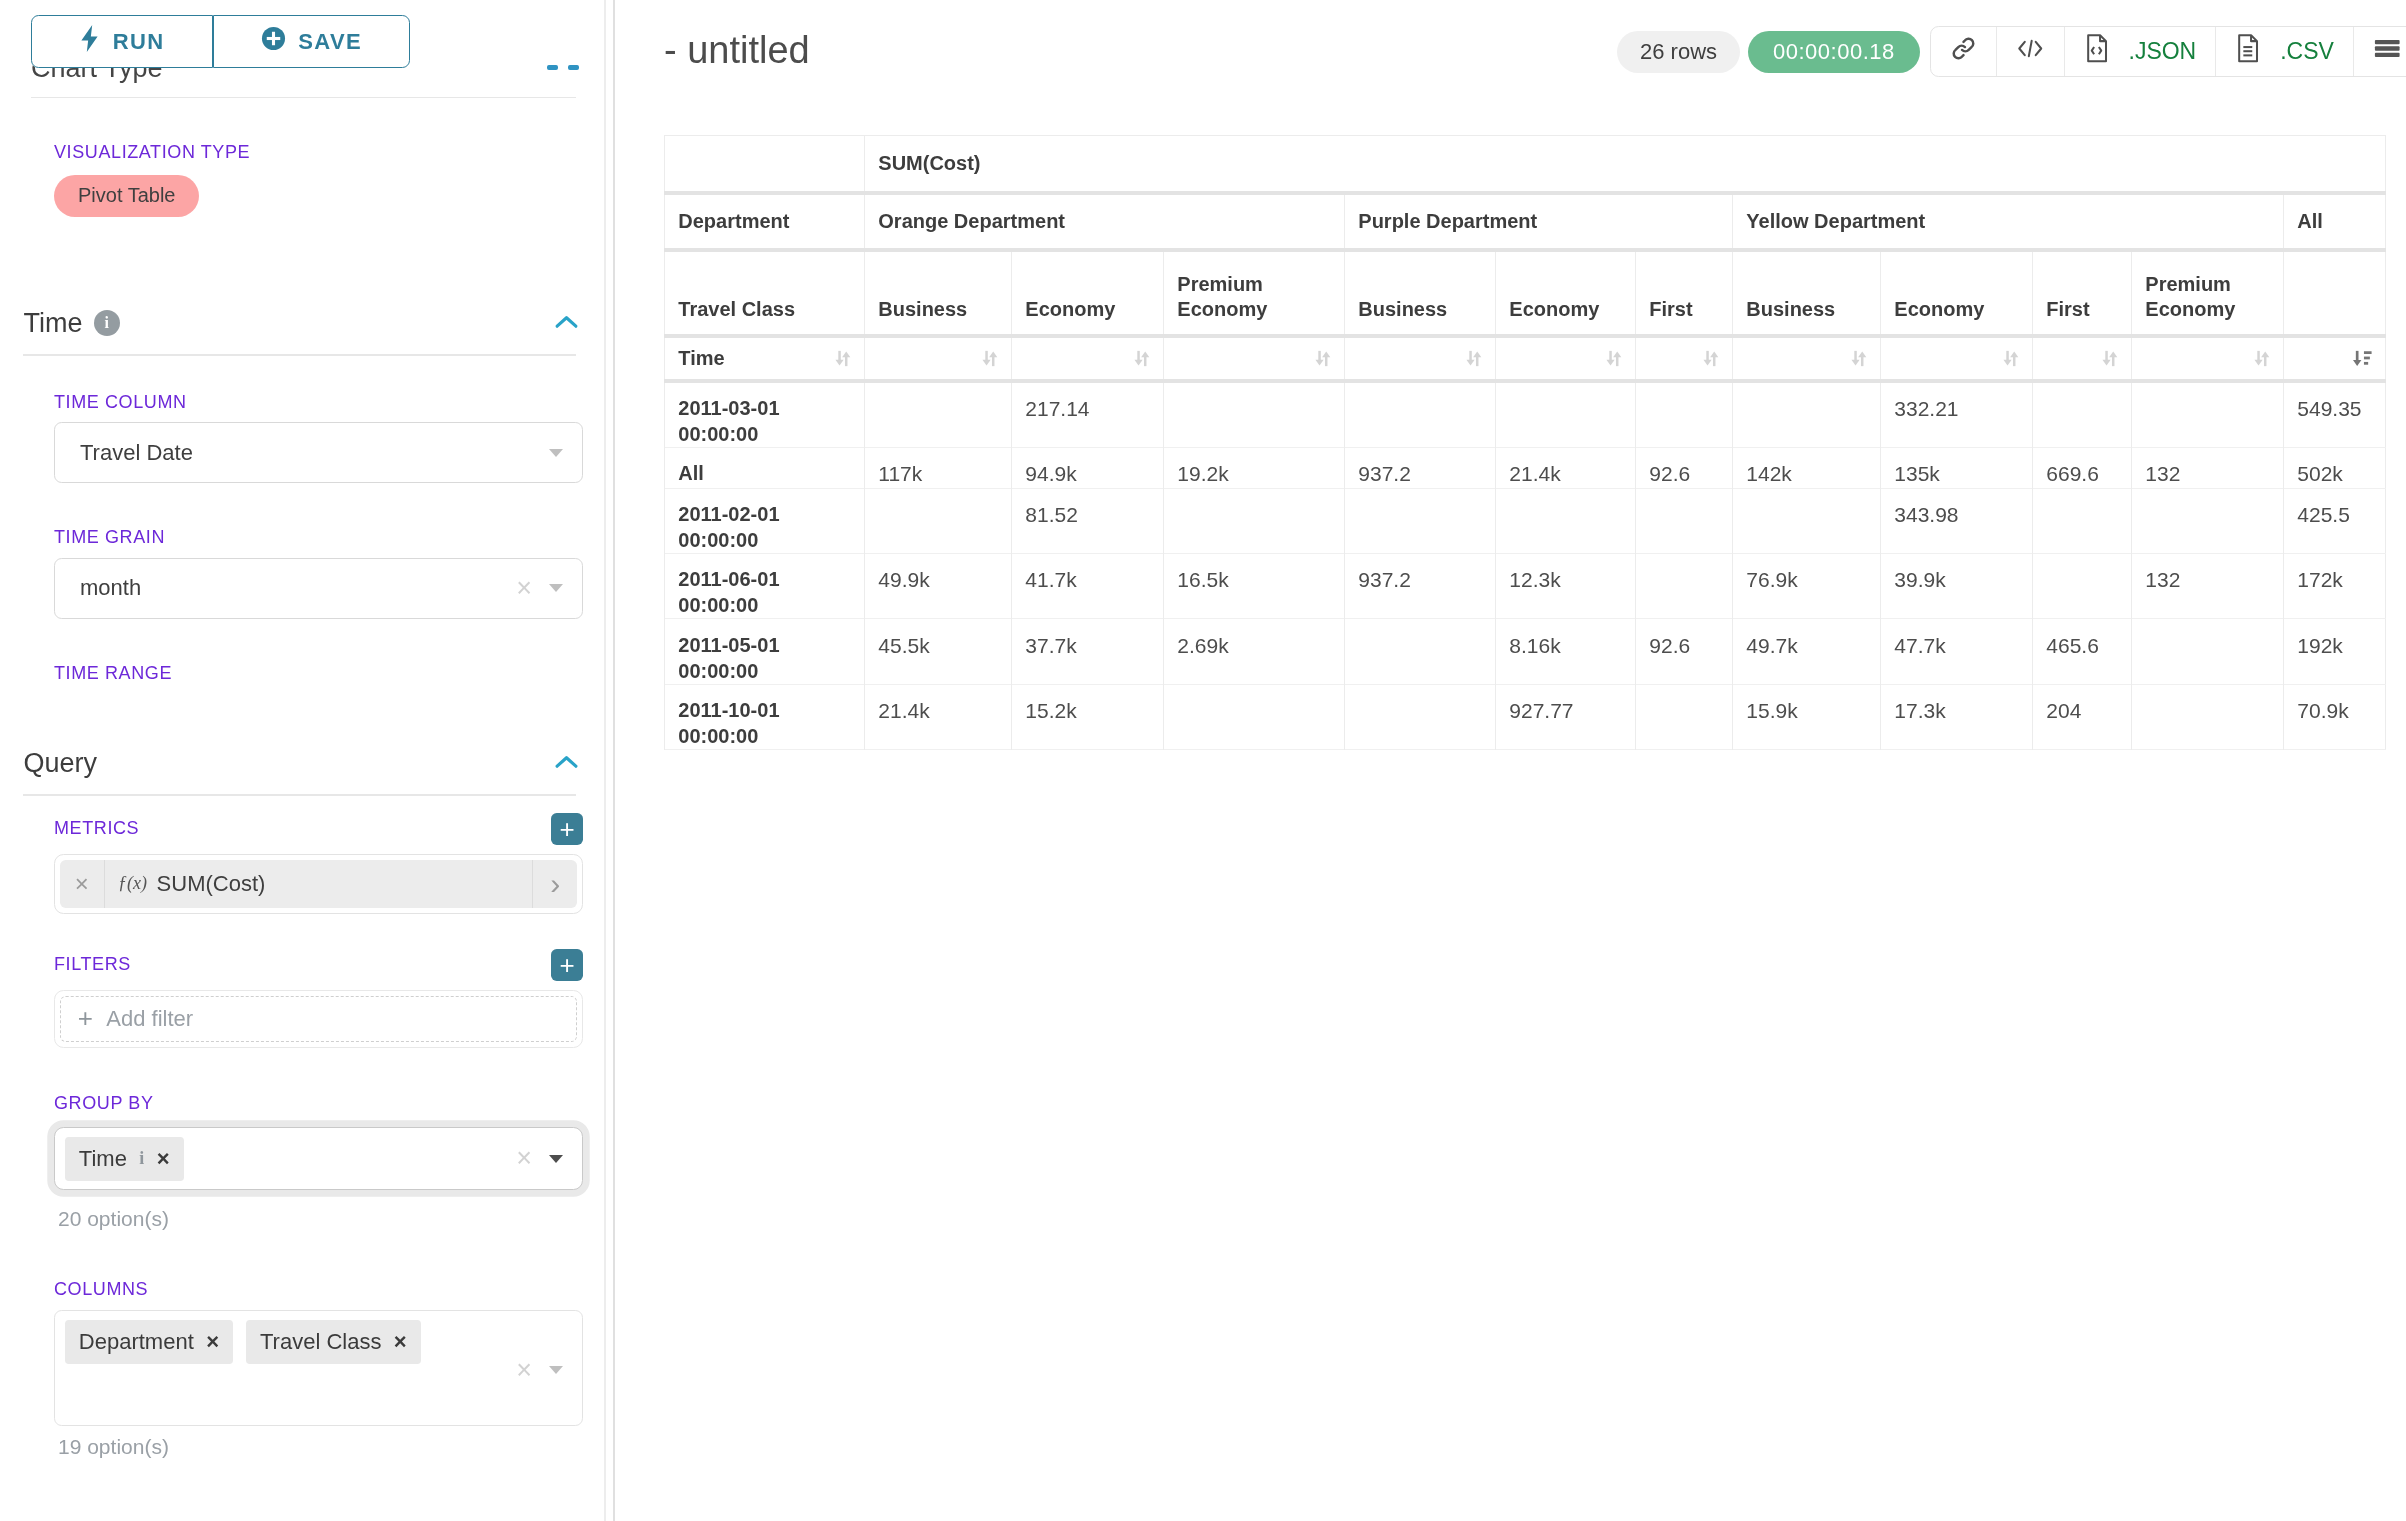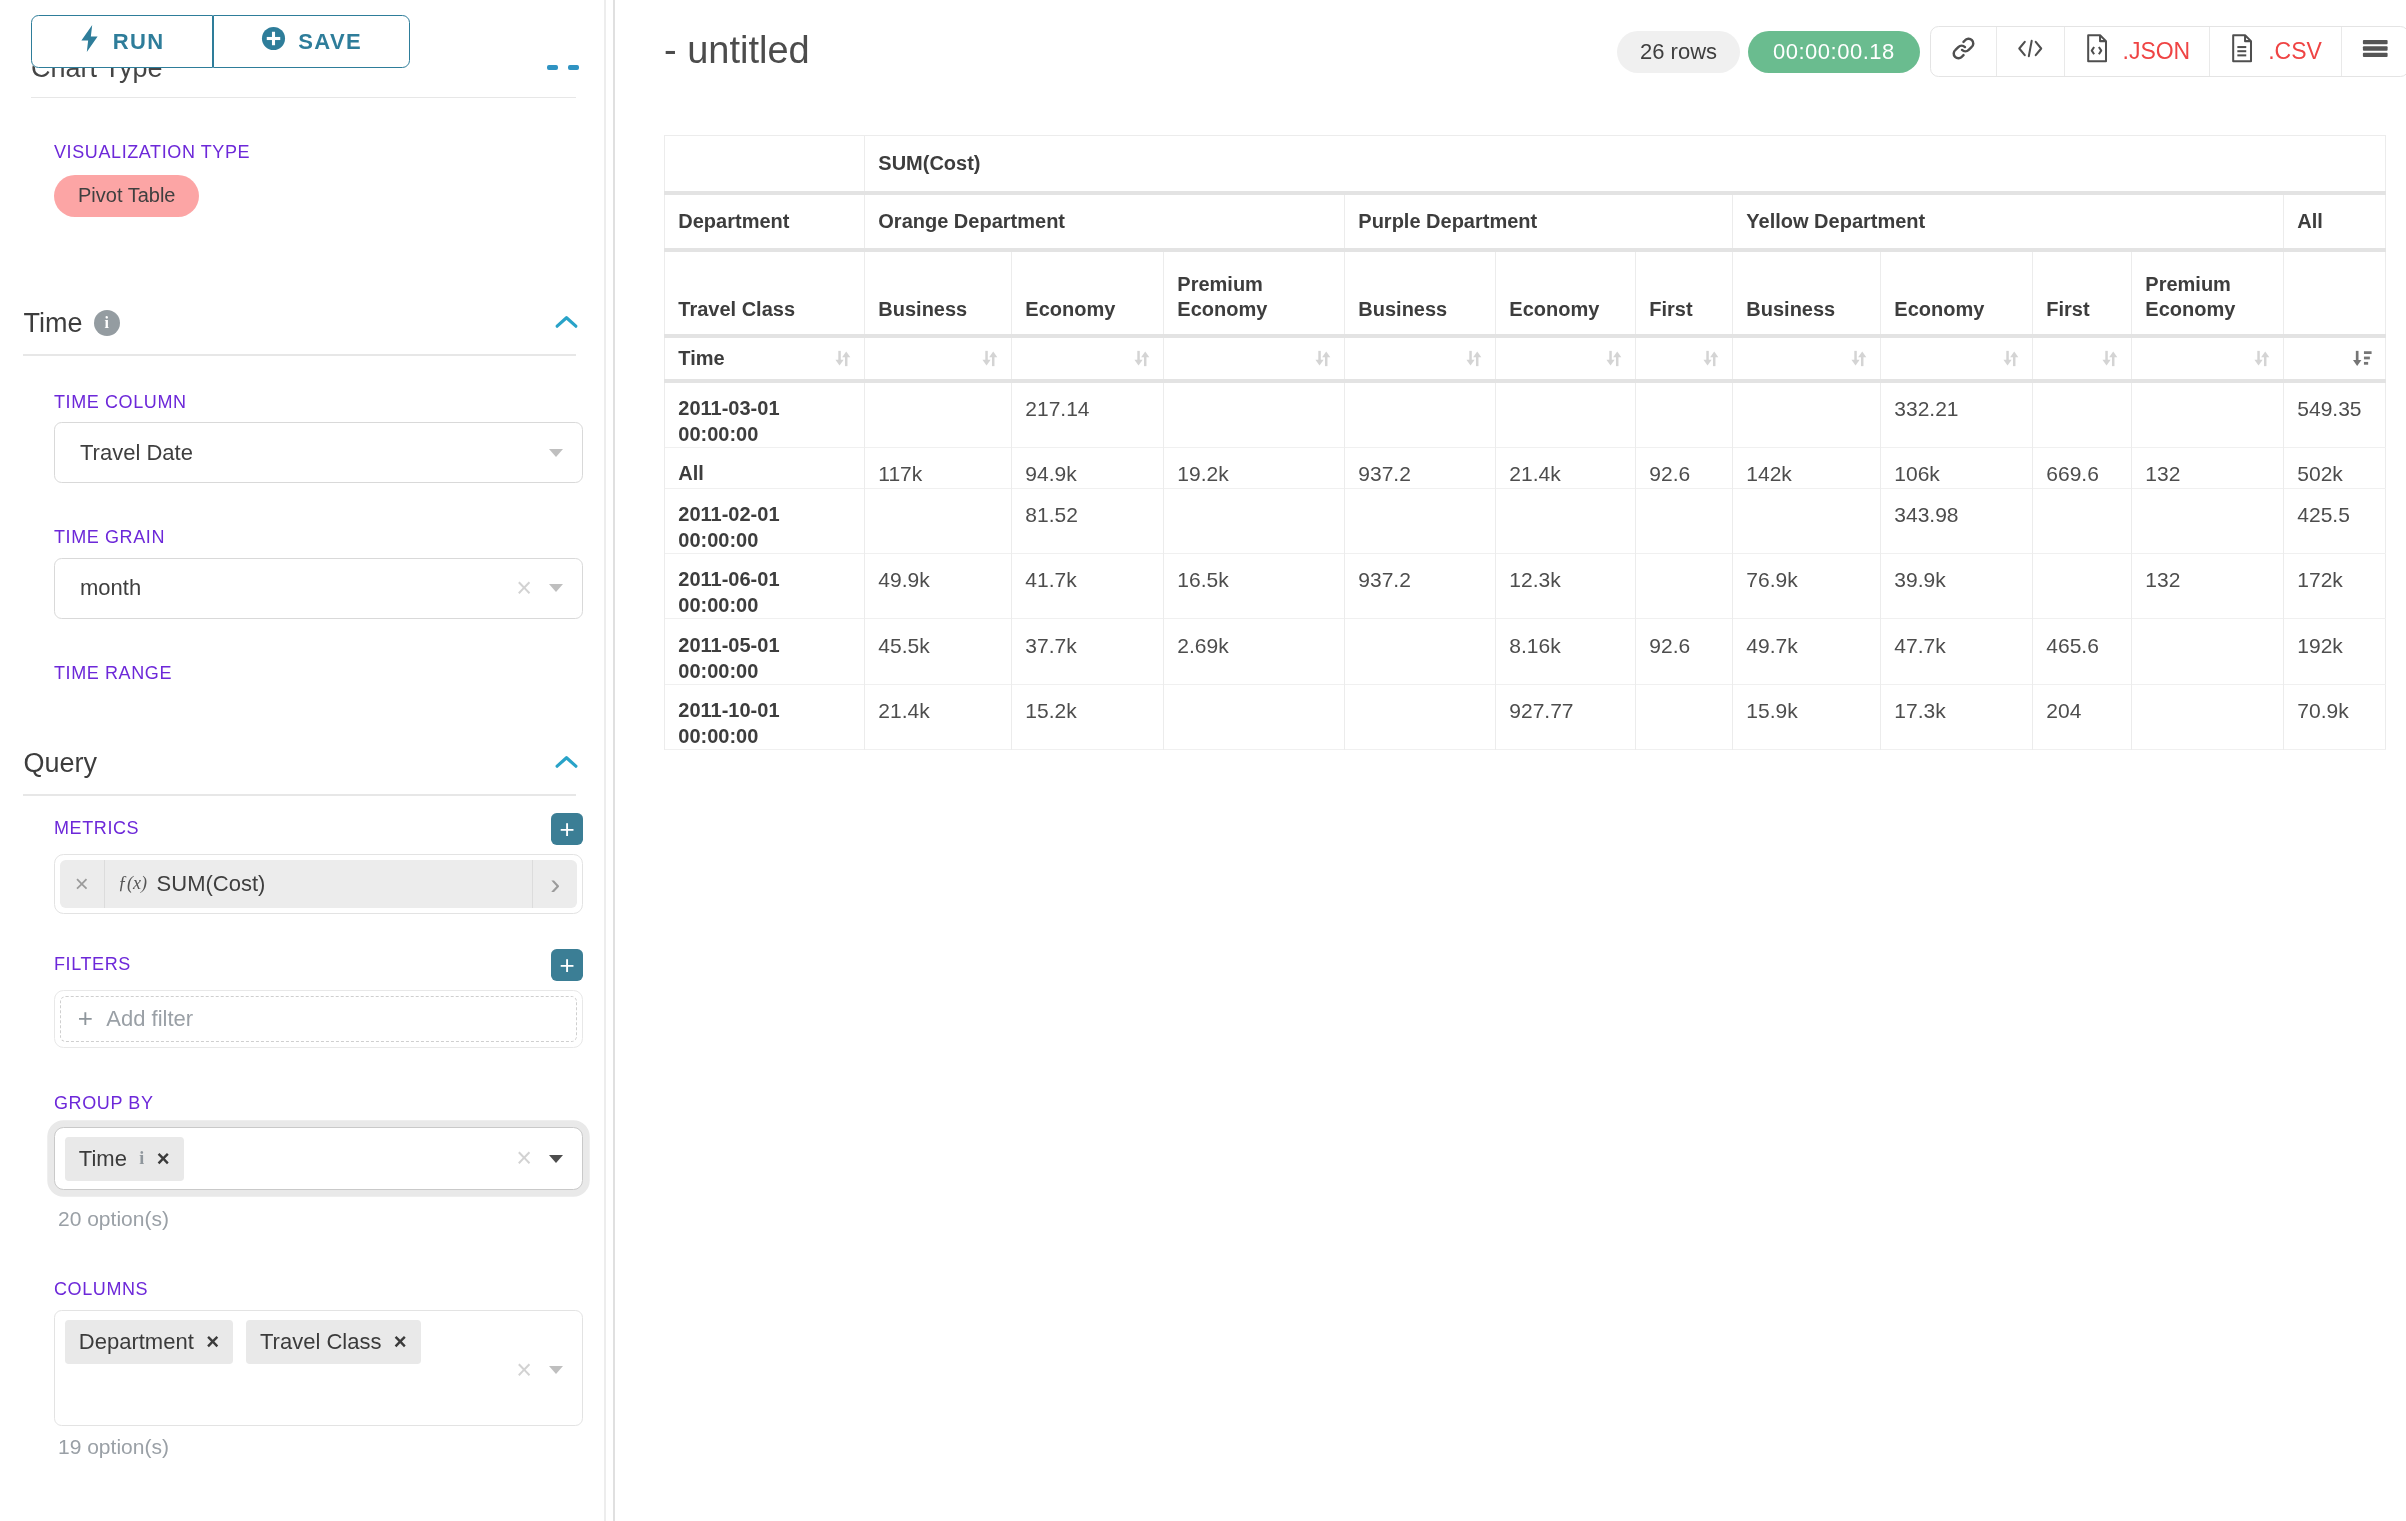--- a/index.html
+++ b/index.html
@@ -74,21 +74,21 @@
   .cols-right{position:absolute;right:19px;top:46px;display:flex;align-items:center;}
 
   
   .main{position:absolute;left:617px;top:0;right:0;bottom:0;background:#fff;}
   .page-title{position:absolute;left:47px;top:28.5px;font-size:38px;color:#4c4c4c;}
   .rows-badge{position:absolute;left:1000px;top:31px;height:42px;padding:0 23px;border-radius:21px;background:#f0f0f0;
               display:flex;align-items:center;font-size:22px;color:#3f3f3f;}
   .timer-badge{position:absolute;left:1131px;top:31px;height:42px;padding:0 25px;border-radius:21px;background:#6abc8f;
                display:flex;align-items:center;font-size:22px;color:#fff;letter-spacing:0.5px;}
   .toolbar{position:absolute;left:1313px;top:26px;height:49px;border:1.9px solid #e4e4e4;border-radius:8.6px;display:flex;background:#fff;}
-  .tool-btn{display:flex;align-items:center;justify-content:center;gap:14px;padding:0 19px;font-size:23px;color:#ef4444;cursor:pointer;}
+  .tool-btn{display:flex;align-items:center;justify-content:center;gap:20px;padding:0 19px;font-size:23px;color:#15803d;cursor:pointer;}
   .tool-btn + .tool-btn{border-left:1.9px solid #e9e9e9;}
 
   
   .pivot-wrap{position:absolute;left:47px;top:135px;}
   table.pivot{border-collapse:collapse;table-layout:fixed;border:1.9px solid #ececec;background:#fff;}
   .pivot th,.pivot td{border-left:1.9px solid #ececec;padding:0 11.4px 0 13.3px;text-align:left;font-size:21px;overflow:hidden;}
   .pivot thead tr{border-bottom:4.8px solid #e3e3e3;}
   .pivot tbody tr{border-bottom:1.9px solid #f0f0f0;}
   .pivot th{font-weight:700;color:#3d3d3d;font-size:20px;}
   .pivot tr.r-metric{height:57px;}
@@ -548,21 +548,21 @@
           </tr>
           <tr>
             <th>All</th>
             <td>117k</td>
             <td>94.9k</td>
             <td>19.2k</td>
             <td>937.2</td>
             <td>21.4k</td>
             <td>92.6</td>
             <td>142k</td>
-            <td>106k</td>
+            <td>135k</td>
             <td>669.6</td>
             <td>132</td>
             <td>502k</td>
           </tr>
           <tr>
             <th>2011-02-01 00:00:00</th>
             <td></td>
             <td>81.52</td>
             <td></td>
             <td></td>

